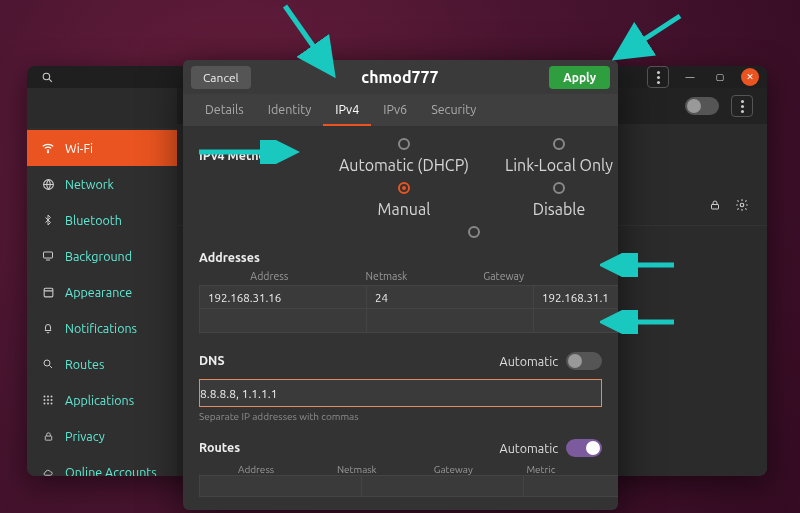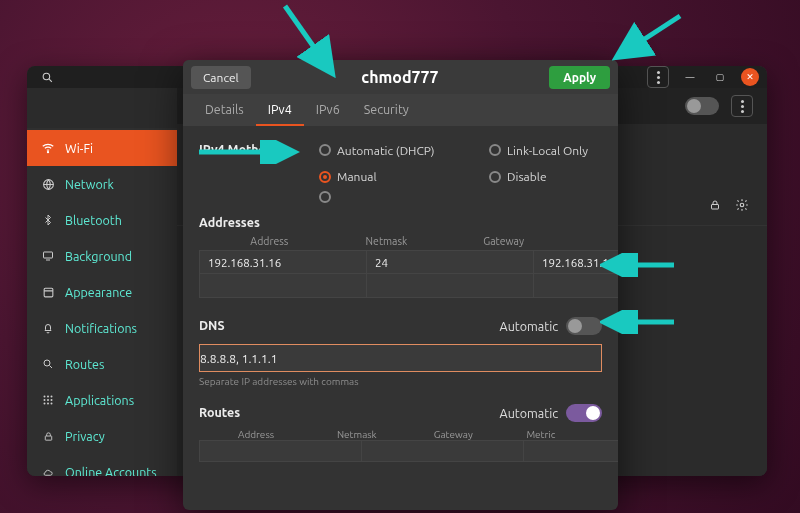--- a/index.html
+++ b/index.html
@@ -48,21 +48,21 @@
   .dlg-cancel{background:#555;border:none;color:#eee;font-size:12px;padding:5px 12px;border-radius:4px;cursor:pointer;}
   .dlg-title{flex:1;text-align:center;font-weight:600;font-size:16px;color:#fff;}
   .dlg-apply{background:#2e9e3f;border:none;color:#fff;font-size:12px;font-weight:600;padding:5px 14px;border-radius:4px;cursor:pointer;}
   .dlg-tabs{height:32px;background:#3f3f3f;display:flex;align-items:flex-end;padding:0 10px;gap:0;}
   .dlg-tab{color:#aaa;font-size:12.5px;padding:8px 12px;cursor:pointer;border-bottom:2px solid transparent;}
   .dlg-tab.active{color:#fff;border-bottom-color:#e95420;}
   .dlg-body{flex:1;padding:12px 16px 6px 16px;overflow:hidden;font-size:12.5px;}
 
   .sect-title{font-weight:700;font-size:12.5px;color:#eee;margin:4px 0 6px 0;}
   .method-grid{display:grid;grid-template-columns:120px 170px 140px;row-gap:8px;align-items:center;margin-bottom:12px;}
-  .radio{display:flex;align-items:center;gap:6px;color:#d6d6d6;font-size:12px;cursor:pointer;}
+  .radio{display:flex;align-items:center;gap:6px;color:#d6d6d6;font-size:16px;cursor:pointer;flex-direction:column;}
   .radio .dot{width:12px;height:12px;border-radius:50%;border:2px solid #888;display:inline-block;position:relative;}
   .radio.checked .dot{border-color:#e95420;}
   .radio.checked .dot::after{content:"";position:absolute;inset:2px;border-radius:50%;background:#e95420;}
 
   .addr-table{width:100%;margin-top:2px;}
   .addr-head{display:grid;grid-template-columns:1.4fr 1fr 1.4fr 28px;font-size:10.5px;color:#999;padding:0 2px 3px 2px;}
   .addr-head span{text-align:center;}
   .addr-row{display:grid;grid-template-columns:1.4fr 1fr 1.4fr 28px;gap:0;}
   .addr-row input{background:#3a3a3a;border:1px solid #444;color:#eee;height:24px;padding:0 8px;font-size:11.5px;outline:none;}
   .addr-row input+input,.addr-row input+.trash{border-left:none;}
@@ -248,20 +248,21 @@
 </div>
 
 <div class="dialog">
   <div class="dlg-header">
     <button class="dlg-cancel">Cancel</button>
     <div class="dlg-title">chmod777</div>
     <button class="dlg-apply">Apply</button>
   </div>
   <div class="dlg-tabs">
     <div class="dlg-tab">Details</div>
+    <div class="dlg-tab">Identity</div>
     <div class="dlg-tab active">IPv4</div>
     <div class="dlg-tab">IPv6</div>
     <div class="dlg-tab">Security</div>
   </div>
   <div class="dlg-body">
 
     <div class="method-grid">
       <div class="sect-title">IPv4 Method</div>
       <label class="radio">
           <span class="dot"></span>

